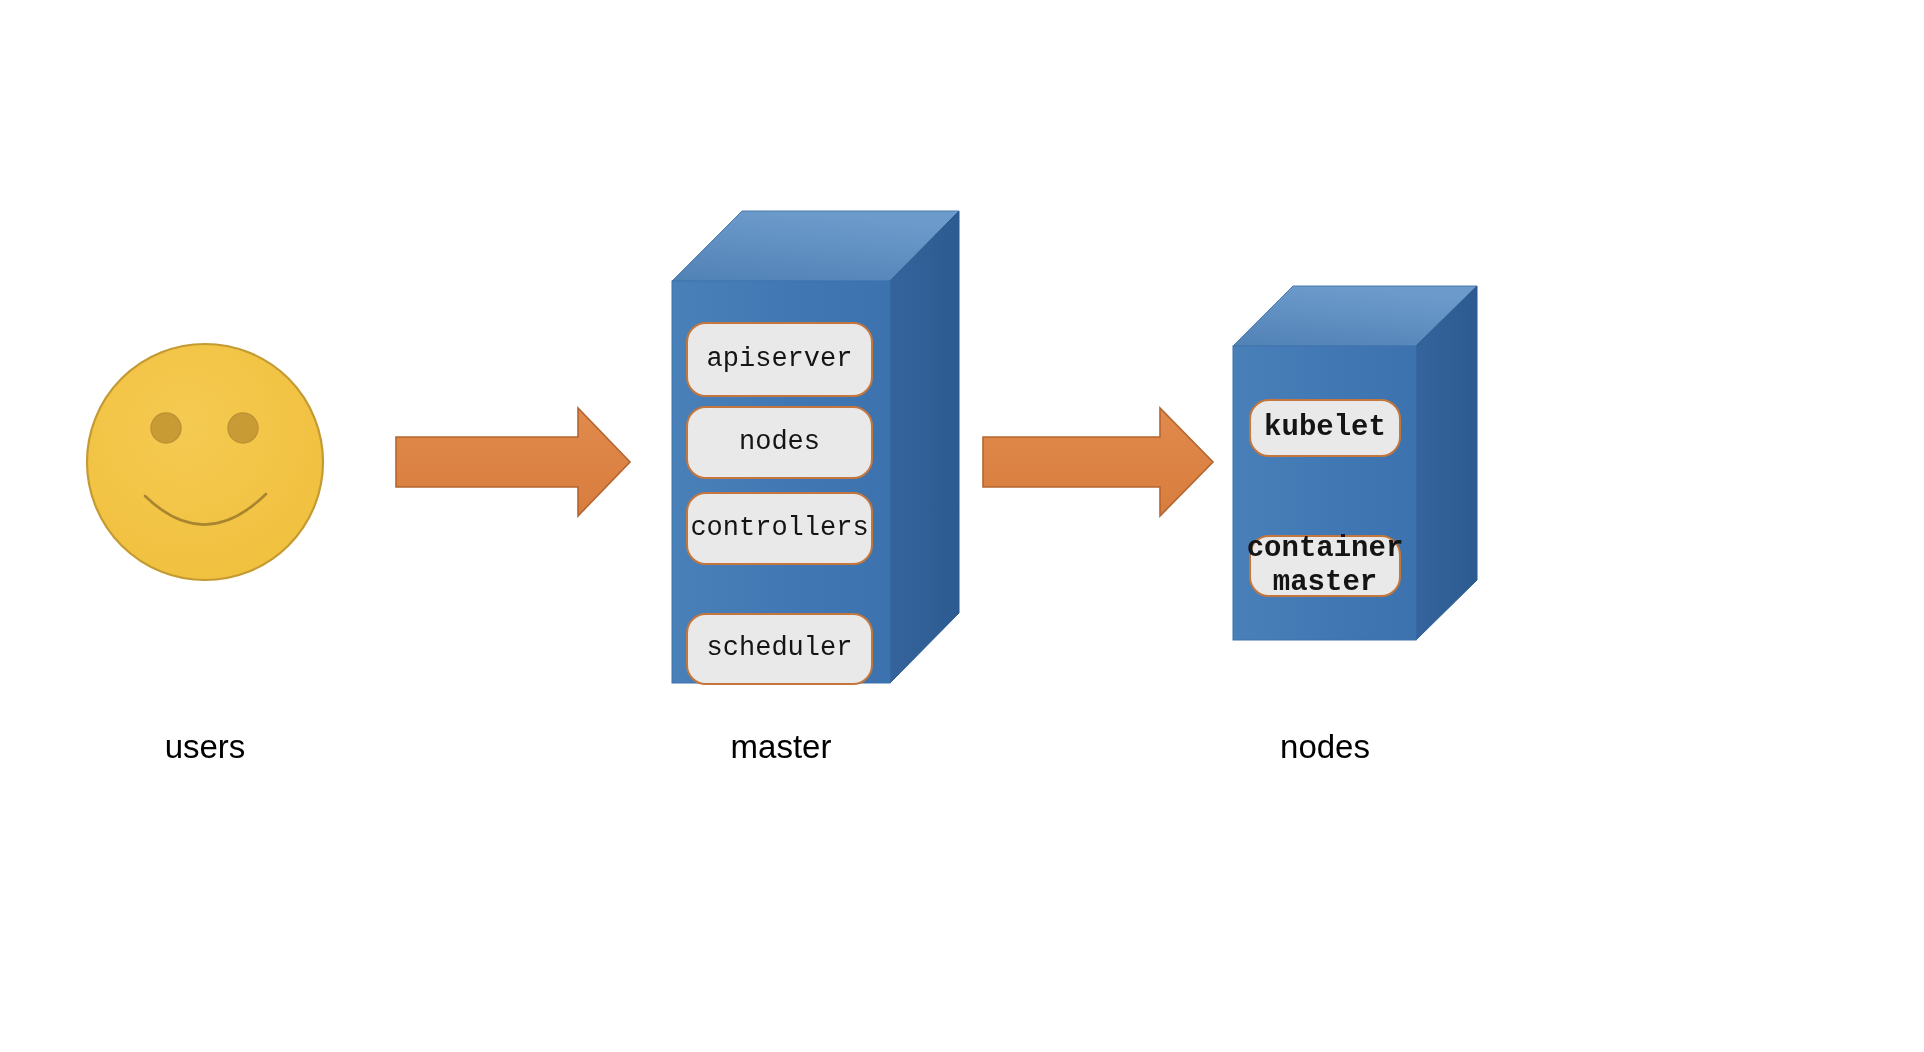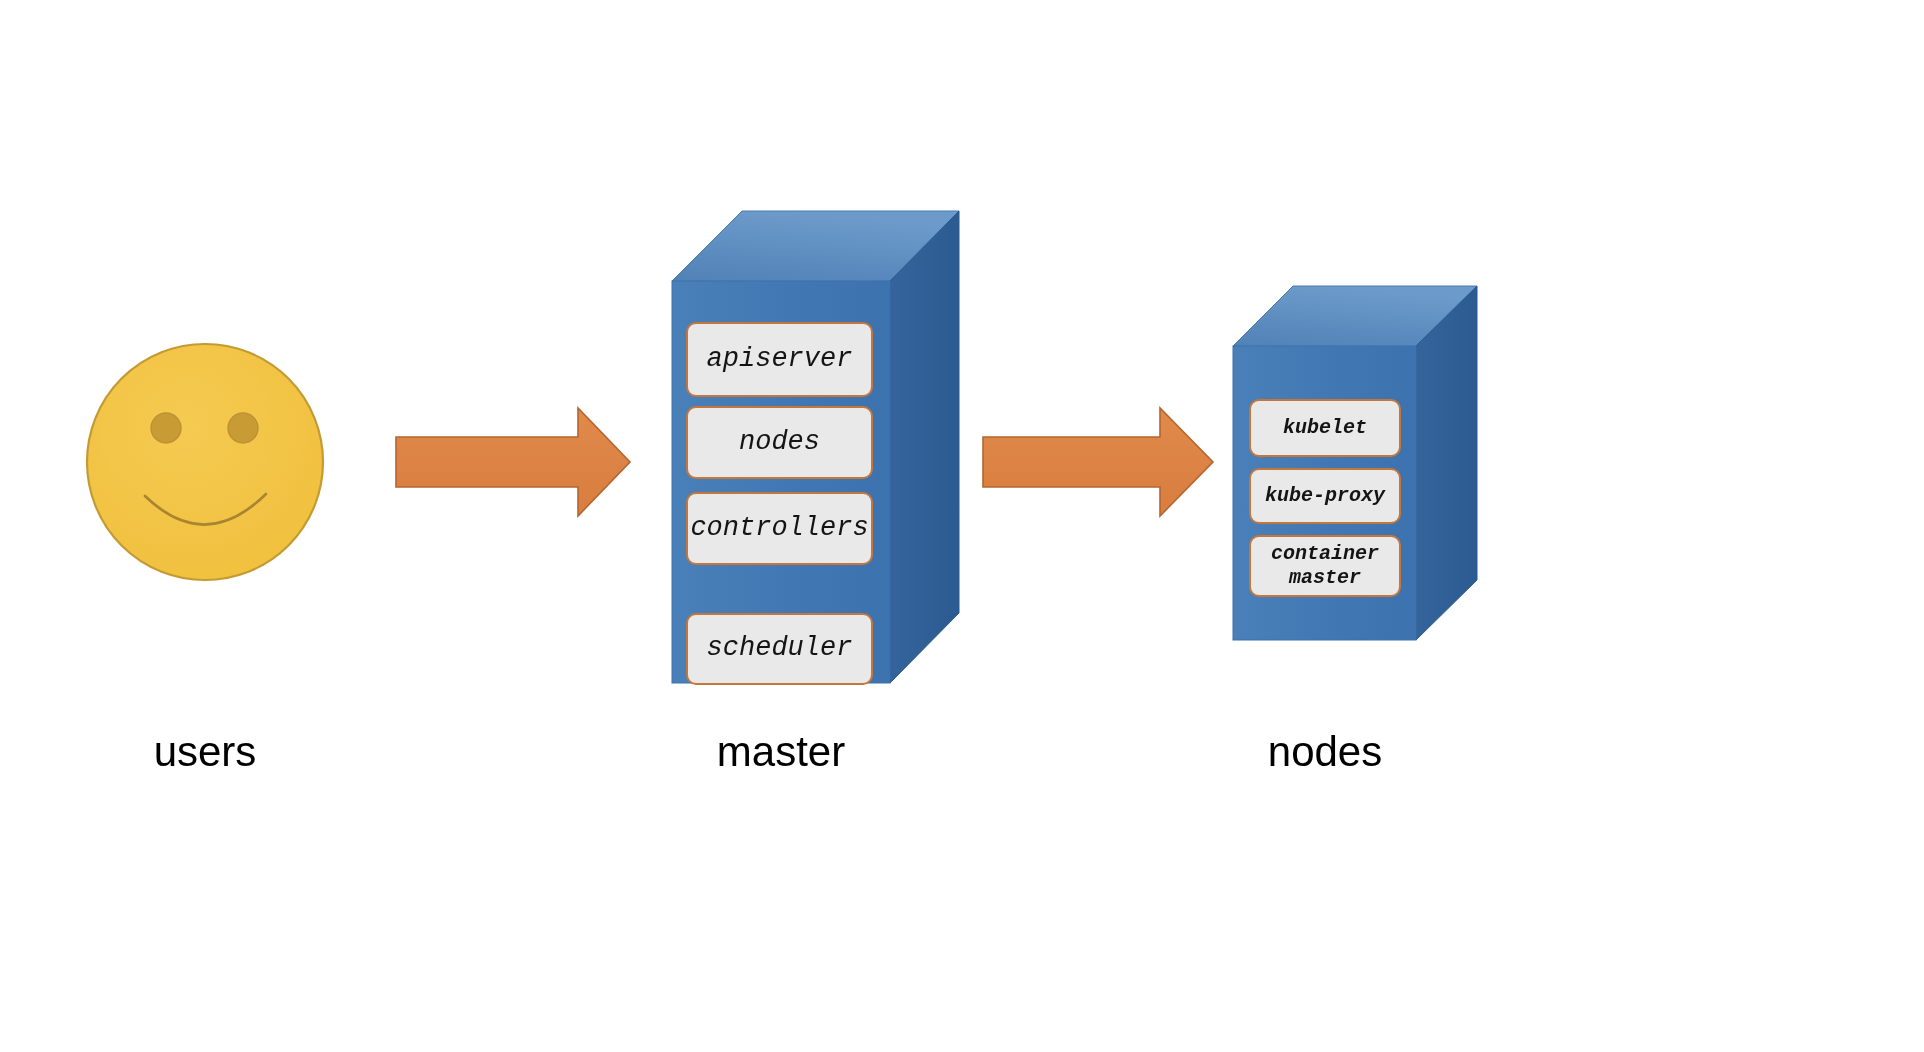--- a/index.html
+++ b/index.html
@@ -31,49 +31,48 @@
     width: 1924px;
     height: 1052px;
   }
 
   
   .comp-box {
     position: absolute;
     box-sizing: border-box;
     background: #e9e9e9;
     border: 2px solid #c4763c;
-    border-radius: 10px;
+    border-radius: 20px;
     display: flex;
     align-items: center;
     justify-content: center;
     text-align: center;
     color: #141414;
     font-family: "Liberation Mono", "DejaVu Sans Mono", monospace;
     line-height: 1.18;
     white-space: pre-line;
-    font-style: italic;
   }
 
   .master-box {
     font-size: 27px;
     font-weight: normal;
   }
 
   .node-box {
-    font-size: 20px;
+    font-size: 29px;
     font-weight: bold;
     border-width: 2px;
   }
 
   
   .caption {
     position: absolute;
     text-align: center;
     font-family: "Liberation Sans", sans-serif;
-    font-size: 42px;
+    font-size: 33px;
     font-weight: normal;
     color: #000000;
     white-space: nowrap;
   }
 </style>
 </head>
 <body>
 
 <div id="stage">
 
@@ -140,21 +139,20 @@
   <div class="comp-box master-box" style="left:686px; top:322px; width:187px; height:75px;">apiserver</div>
 
   <div class="comp-box master-box" style="left:686px; top:406px; width:187px; height:73px;">nodes</div>
 
   <div class="comp-box master-box" style="left:686px; top:492px; width:187px; height:73px;">controllers</div>
 
   <div class="comp-box master-box" style="left:686px; top:581px; width:187px; height:72px;margin-top:32px;">scheduler</div>
 
   <div class="comp-box node-box" style="left:1249px; top:399px; width:152px; height:58px;">kubelet</div>
 
-  <div class="comp-box node-box" style="left:1249px; top:468px; width:152px; height:56px;">kube-proxy</div>
 
   <div class="comp-box node-box" style="left:1249px; top:535px; width:152px; height:62px;">container
 master</div>
 
   <div class="caption" style="left:85px; top:728px; width:240px;">users</div>
 
   <div class="caption" style="left:661px; top:728px; width:240px;text-align:center;">master</div>
 
   <div class="caption" style="left:1205px; top:728px; width:240px;">nodes</div>
 

